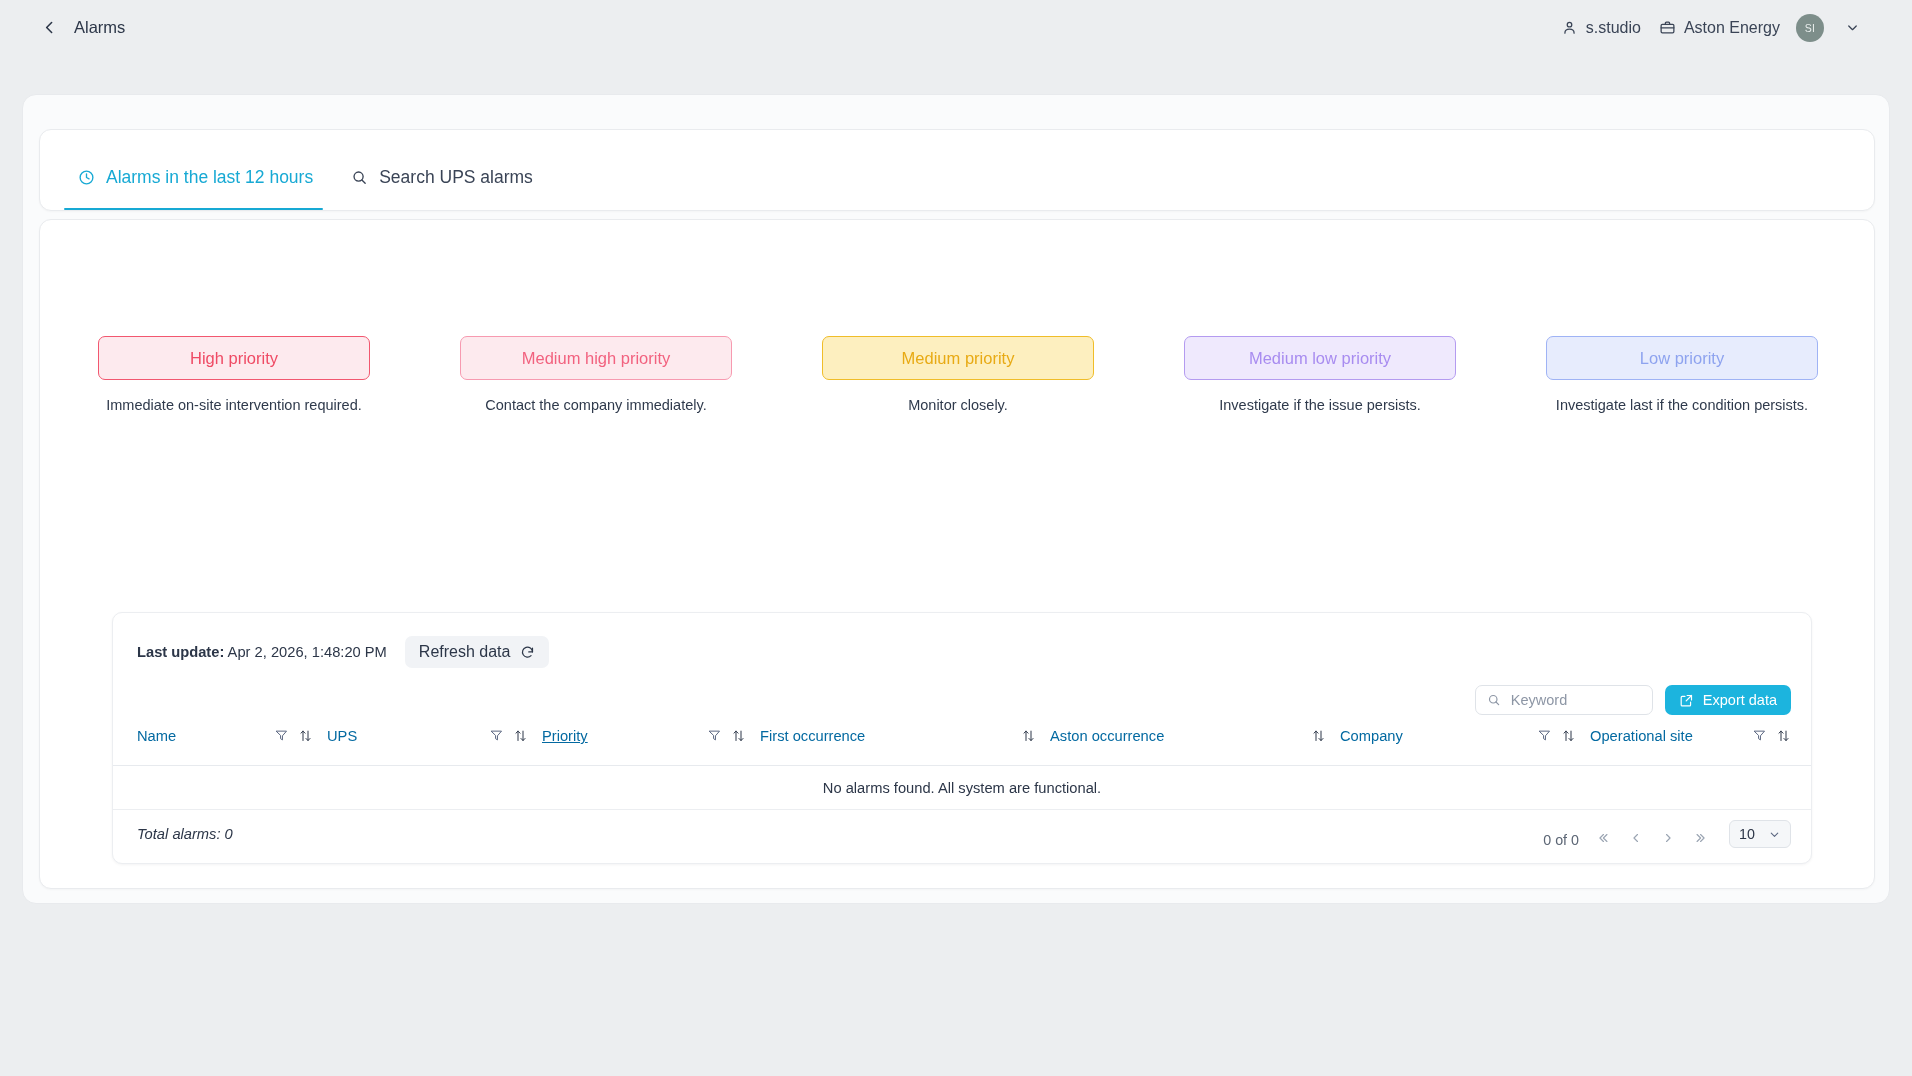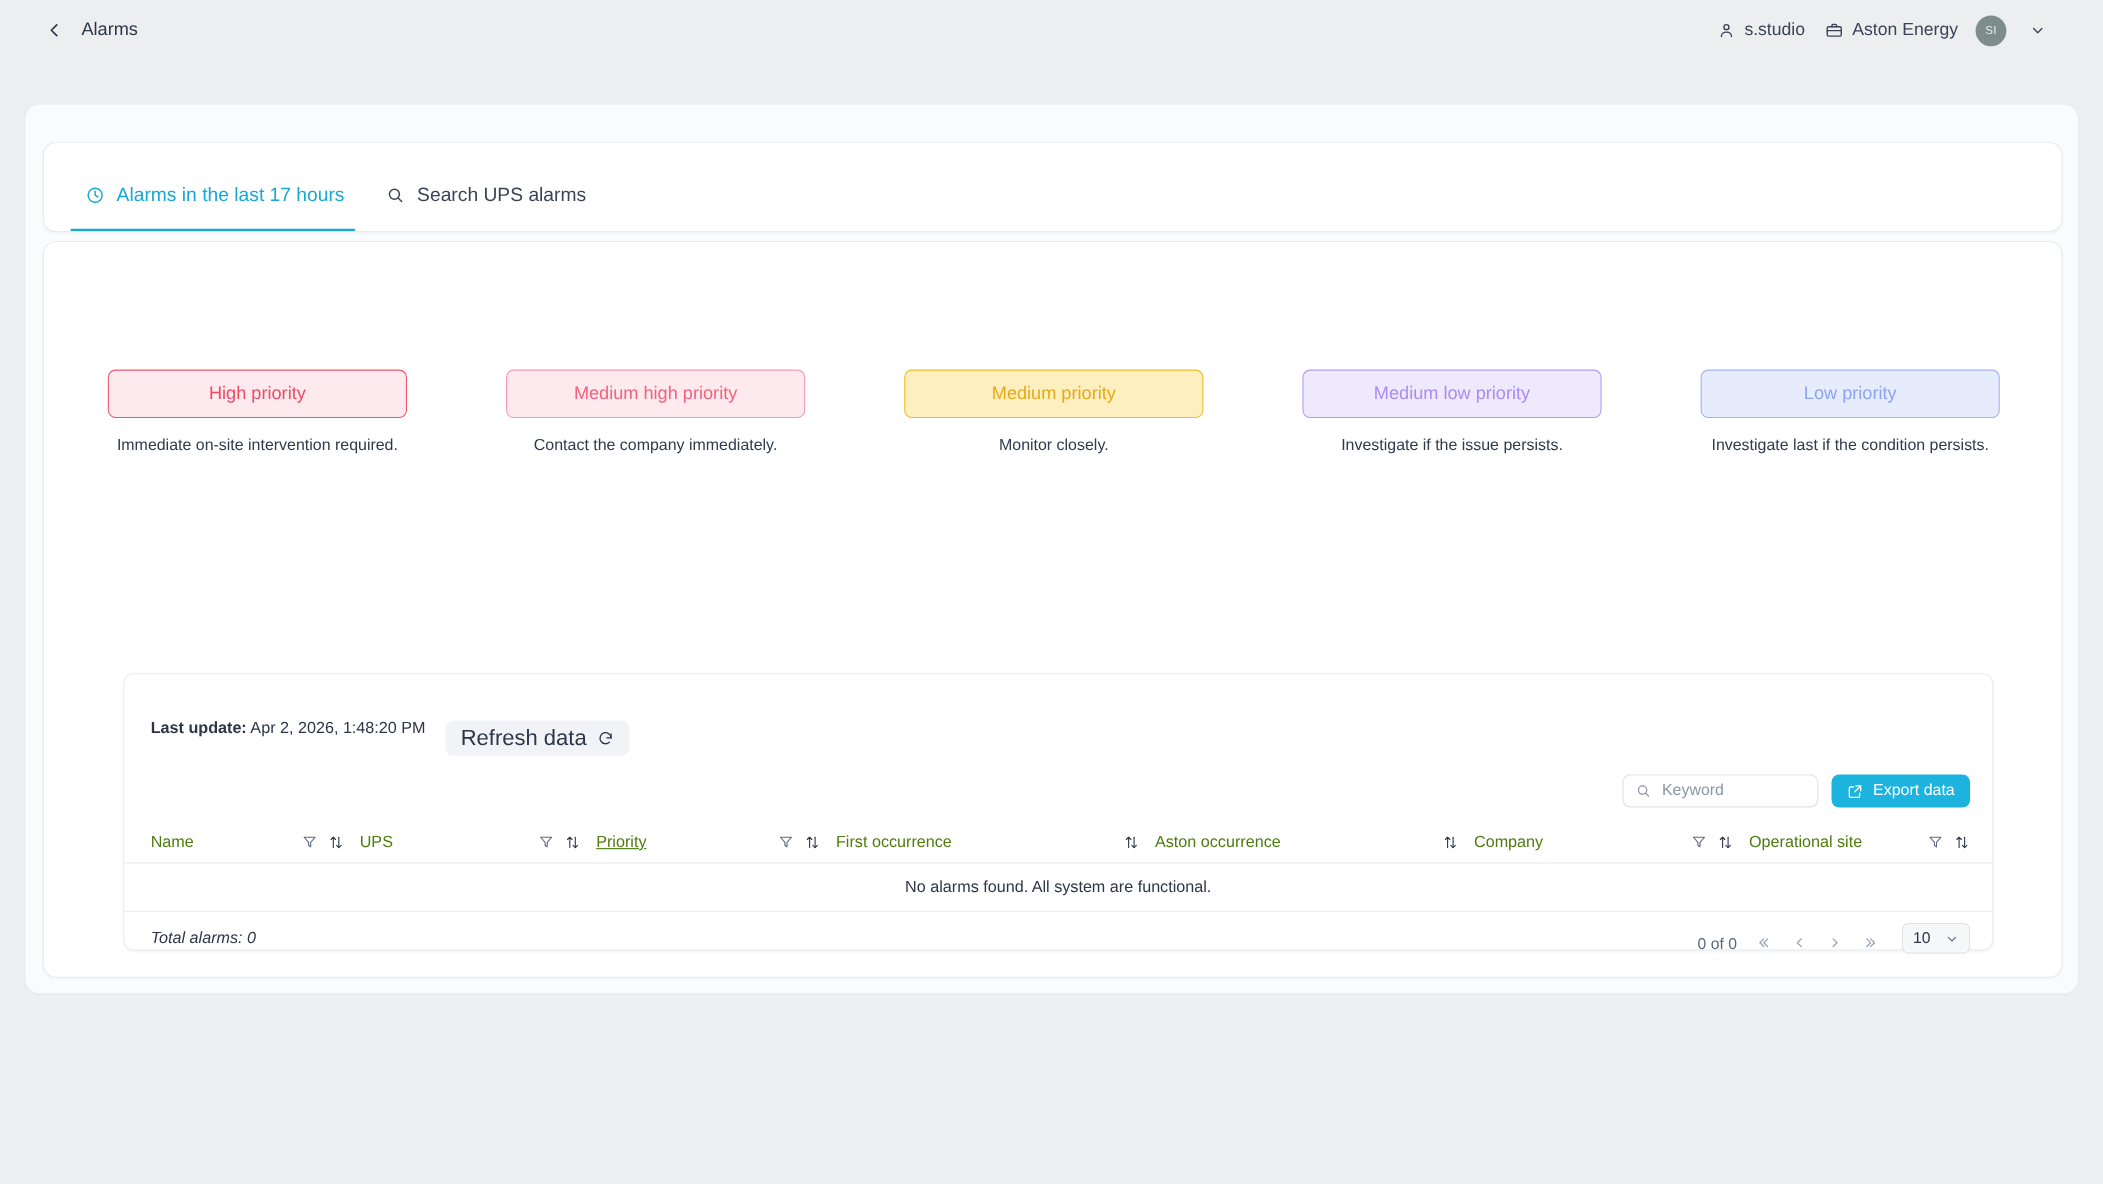--- a/index.html
+++ b/index.html
@@ -110,23 +110,22 @@
   .update-row {
     display: flex; align-items: center; gap: 18px;
     padding: 23px 0 0 24px;
   }
   .update-text { font-size: 14.7px; color: #2c3648; white-space: nowrap; }
   .update-text b { font-weight: 700; }
   .refresh-btn {
     display: flex; align-items: center; gap: 10px;
     height: 32px; padding: 0 14px;
     background: #f1f3f6; border: none; border-radius: 7px;
-    font-size: 20px; color: #2c3648; cursor: pointer;
+    font-size: 16px; color: #2c3648; cursor: pointer;
     font-family: inherit;
-    margin-top: 19px;
   }
 
   .tools-row {
     display: flex; justify-content: flex-end; align-items: center; gap: 12px;
     padding: 17px 20px 0 0;
   }
   .search-box {
     width: 178px; height: 30px;
     border: 1px solid #dfe3e8; border-radius: 7px;
     display: flex; align-items: center; gap: 10px;
@@ -147,22 +146,22 @@
   }
 
   
   .tbl { width: 100%; margin-top: 13px; }
   .thead {
     display: flex; align-items: center;
     height: 38px; padding: 0 20px 0 24px;
     border-bottom: 1px solid #e7eaee;
   }
   .th {
-    display: flex; align-items: center;
-    font-size: 14.7px; color: #4d7c0f;
+    display: flex; align-items: flex-start;
+    font-size: 14.7px; color: #0369a1;
     height: 100%;
   }
   .th .th-label { white-space: nowrap; }
   .th-icons { display: flex; align-items: center; gap: 9px; margin-left: auto; padding-right: 14px; }
   .ico-btn { cursor: pointer; display: flex; align-items: center; }
 
   .c-name { width: 190px; }
   .c-ups  { width: 215px; }
   .c-prio { width: 218px; text-decoration: underline; }
   .c-first{ width: 290px; }
@@ -244,21 +243,21 @@
 <div class="page">
 
   <div class="card tabs-card">
     <div class="tab active">
       <span>
         <svg width="17" height="17" viewBox="0 0 24 24" fill="none" stroke="#17a9d4" stroke-width="1.9" stroke-linecap="round" stroke-linejoin="round">
             <circle cx="12" cy="12" r="9"></circle>
             <polyline points="12 6.8 12 12 15.6 14"></polyline>
           </svg>
       </span>
-      <span class="tab-label">Alarms in the last 17 hours</span>
+      <span class="tab-label">Alarms in the last 12 hours</span>
       <span class="underline"></span>
     </div>
     <div class="tab inactive">
       <span>
         <svg width="17" height="17" viewBox="0 0 24 24" fill="none" stroke="#3a4456" stroke-width="1.9" stroke-linecap="round">
             <circle cx="10.7" cy="10.7" r="6.4"></circle>
             <line x1="15.4" y1="15.4" x2="20" y2="20"></line>
           </svg>
       </span>
       <span class="tab-label">Search UPS alarms</span>

